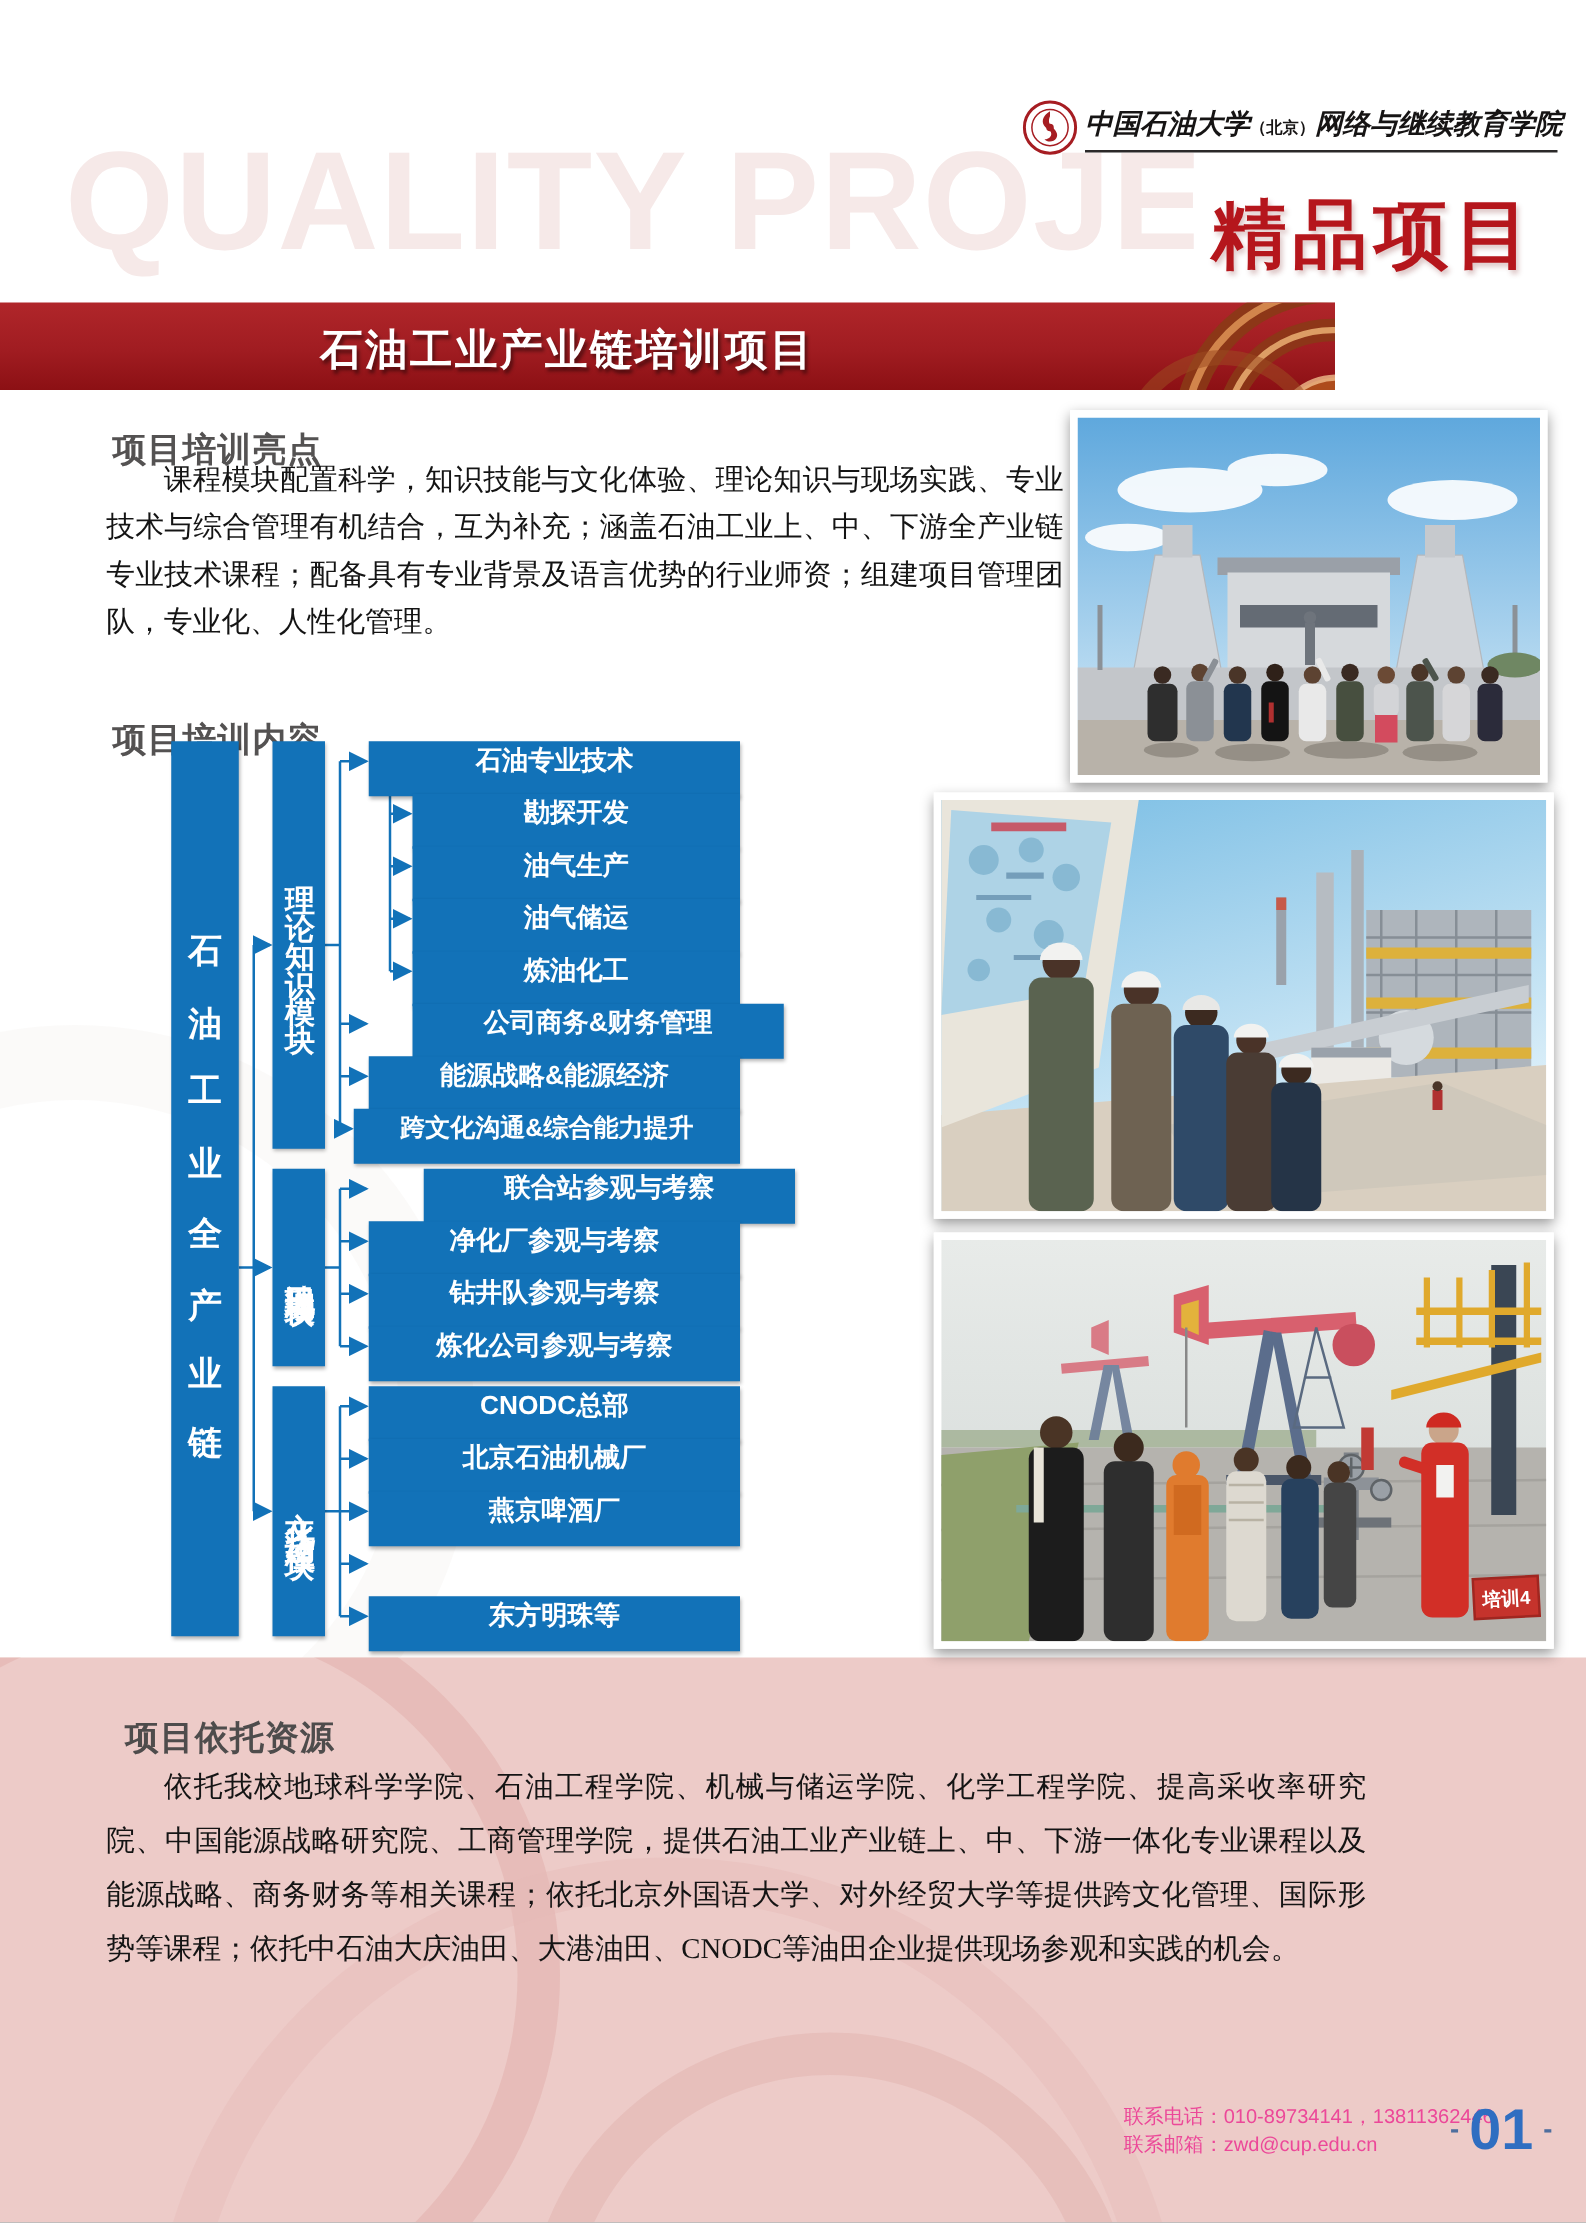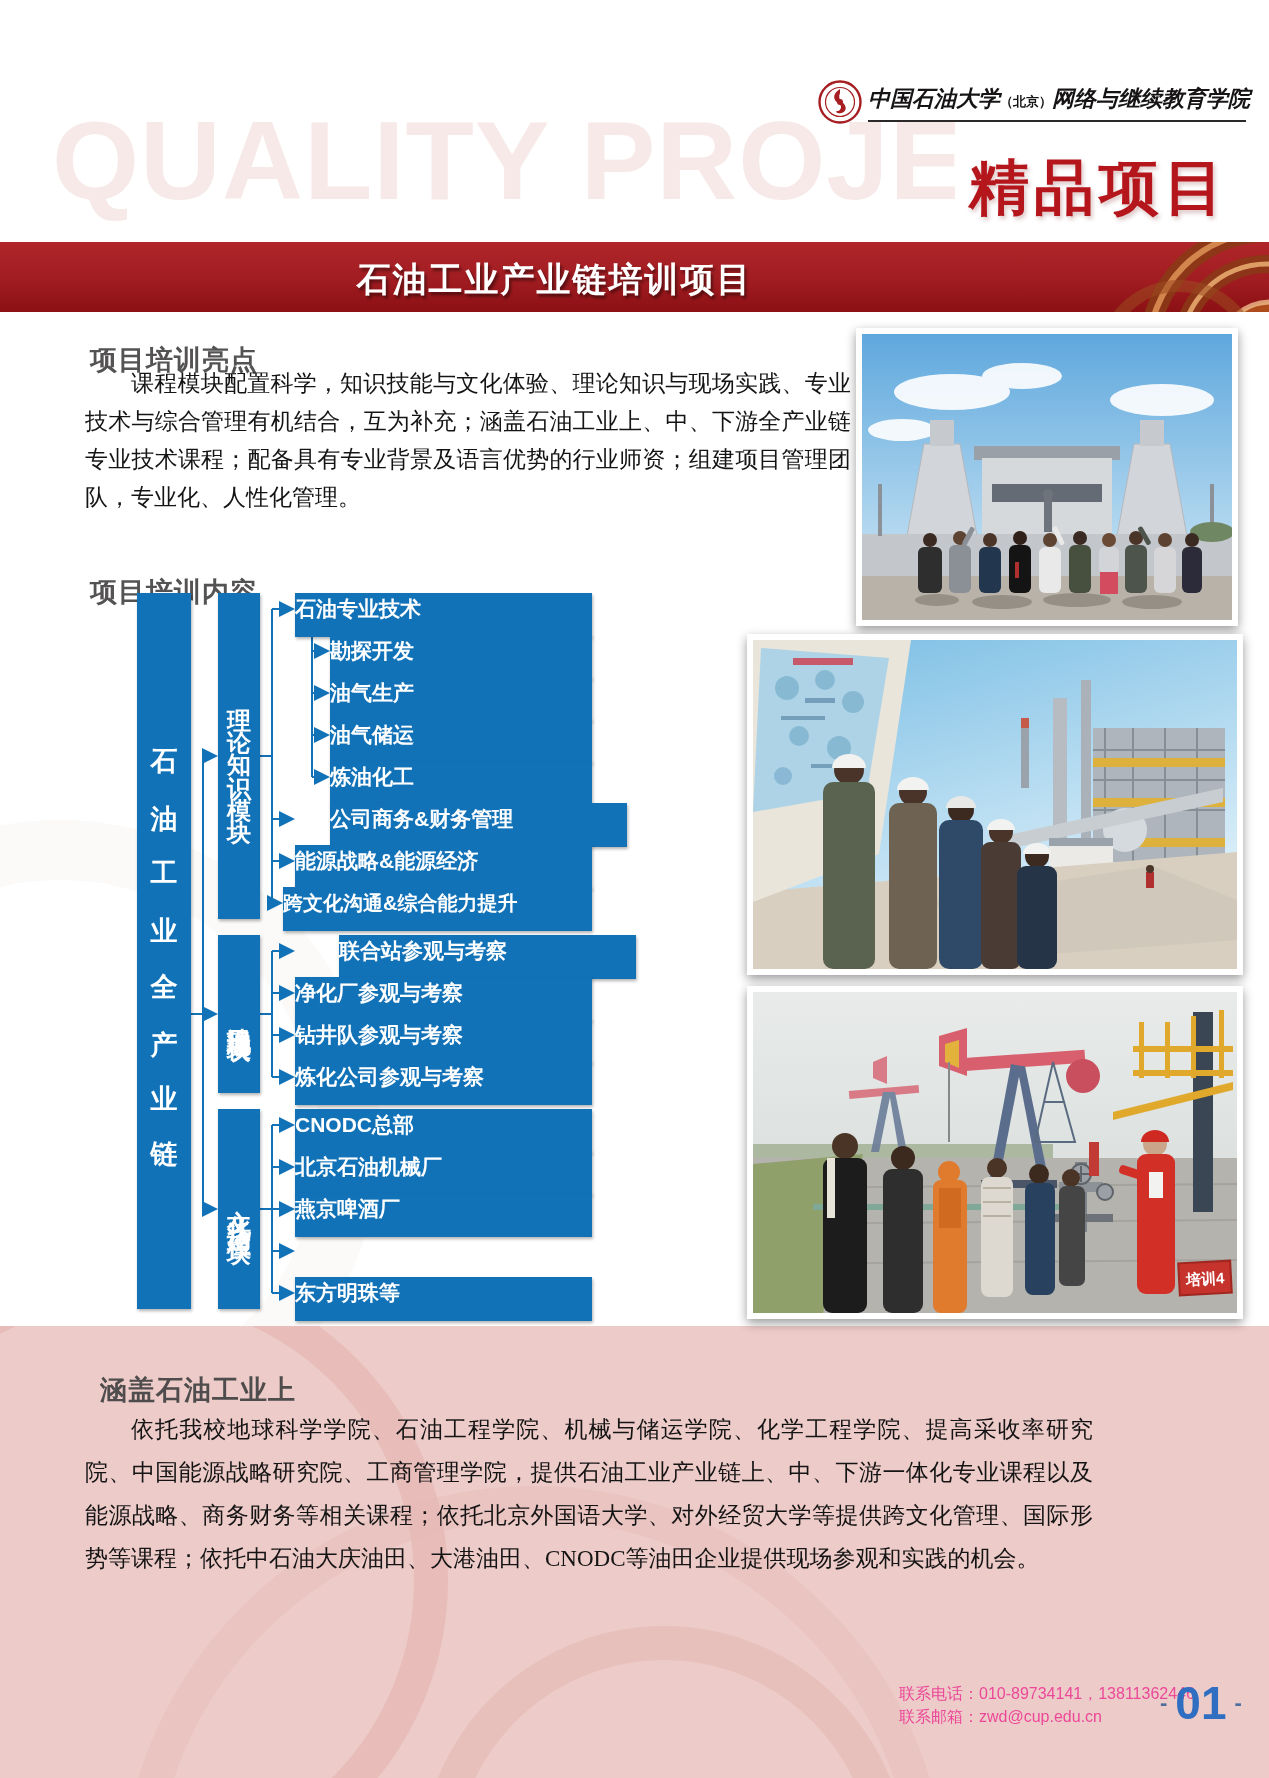--- a/index.html
+++ b/index.html
@@ -15,38 +15,38 @@
   .uni-name .campus{font-size:13px;font-style:normal;}
   .uni-underline{position:absolute;left:868px;top:120px;width:378px;height:2px;background:#2b2929;z-index:5;}
 
   .watermark{position:absolute;left:52px;top:96px;z-index:1;white-space:nowrap;
              font-size:112px;font-weight:800;letter-spacing:1px;color:#f6e9e8;}
   .badge-box{position:absolute;left:955px;top:108px;width:314px;height:134px;background:#ffffff;z-index:2;}
   .badge{position:absolute;right:40px;top:148px;z-index:3;font-size:60px;font-weight:900;
          letter-spacing:5px;color:#b5161c;text-shadow:2px 3px 4px rgba(120,30,30,.25);}
 
   
-  .banner{position:absolute;left:0;top:242px;width:1269px;height:70px;z-index:2;
+  .banner{position:absolute;left:0;top:242px;width:1068px;height:70px;z-index:2;
           background:linear-gradient(180deg,#b0262a 0%,#a01c21 55%,#8c1014 100%);overflow:hidden;}
   .banner-title{position:absolute;left:0;right:160px;top:15px;text-align:center;
                 font-size:34px;font-weight:900;color:#ffffff;letter-spacing:2px;
                 text-shadow:2px 3px 3px rgba(0,0,0,.45);}
   .banner-deco{position:absolute;right:0;top:0;width:260px;height:70px;}
 
   
   .sec-h{position:absolute;font-size:27px;font-weight:900;color:#545252;letter-spacing:1px;z-index:4;margin-top:28px;}
 
   .para{position:absolute;font-family:"Liberation Serif","DejaVu Serif",serif;
         font-size:23px;color:#141414;text-align:justify;text-indent:2em;z-index:4;}
 
   
   .flow-svg{position:absolute;left:0;top:0;width:660px;height:1320px;z-index:3;}
   .fbox{position:absolute;background:#1272b8;color:#fff;font-weight:bold;z-index:4;
         box-shadow:1px 2px 3px rgba(0,0,0,.3);}
-  .fitem{left:295px;width:297px;height:44px;line-height:32px;font-size:21px;}
+  .fitem{left:295px;width:297px;height:44px;line-height:32px;text-align:center;font-size:21px;}
   .fitem.sub{left:330px;width:262px;}
   .fitem.wide{left:283px;width:309px;font-size:20px;}
   .vert{display:flex;align-items:center;justify-content:center;
         writing-mode:vertical-rl;text-orientation:upright;}
   .mod{left:218px;width:42px;font-size:24px;}
   .root{left:137px;width:54px;font-size:27px;}
 
   
   .photo{position:absolute;background:#fff;border:6px solid #fff;
          box-shadow:0 4px 10px rgba(0,0,0,.4);z-index:4;}
@@ -411,21 +411,21 @@
         <text x="452" y="292" text-anchor="middle" font-size="15" font-weight="bold" fill="#ffffff" font-family="Liberation Sans, sans-serif">培训4</text>
       </g>
     </svg>
   </div>
 
   <div class="pink">
     <div class="swirl" style="left:-180px;top:-60px;width:560px;height:560px;"></div>
     <div class="swirl" style="left:120px;top:160px;width:760px;height:760px;border-color:rgba(230,186,182,.4);"></div>
     <div class="swirl" style="left:420px;top:300px;width:420px;height:420px;border-color:rgba(222,168,164,.35);"></div>
   </div>
-  <div class="sec-h" style="left:100px;top:1344px;color:#4e4c4c;">涵盖石油工业上</div>
+  <div class="sec-h" style="left:100px;top:1344px;color:#4e4c4c;">项目依托资源</div>
   <div class="para" style="left:85px;top:1408px;width:1008px;line-height:43px;">依托我校地球科学学院、石油工程学院、机械与储运学院、化学工程学院、提高采收率研究院、中国能源战略研究院、工商管理学院，提供石油工业产业链上、中、下游一体化专业课程以及能源战略、商务财务等相关课程；依托北京外国语大学、对外经贸大学等提供跨文化管理、国际形势等课程；依托中石油大庆油田、大港油田、CNODC等油田企业提供现场参观和实践的机会。</div>
 
   <div class="footer-contact">
     <div><span>联系电话：</span><span>010-89734141，13811362446</span></div>
     <div><span>联系邮箱：</span><span>zwd@cup.edu.cn</span></div>
   </div>
   <div class="page-num">
     <span class="dash">-</span>
     <span class="num">01</span>
     <span class="dash">-</span>

